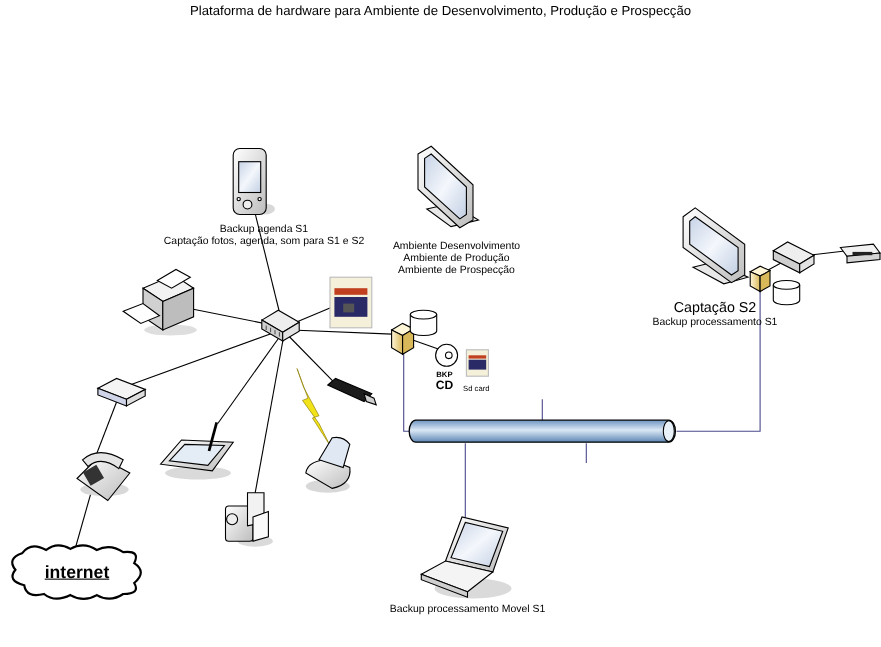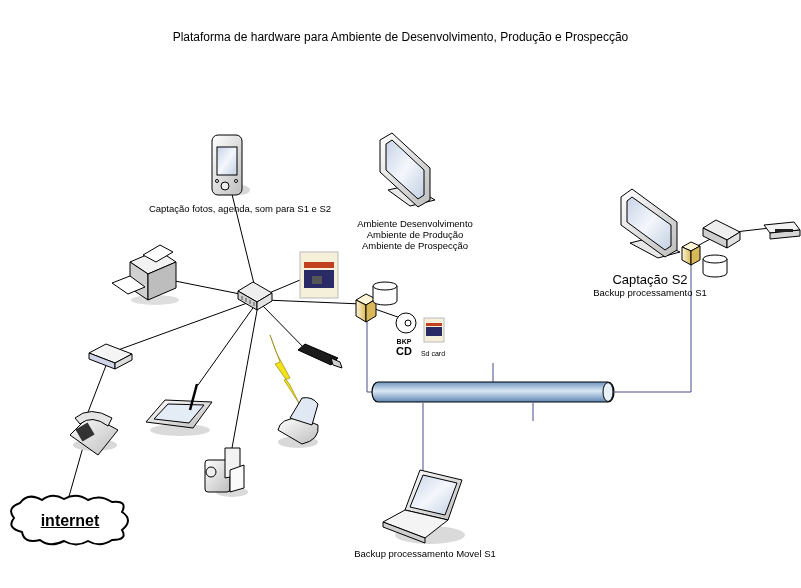--- a/index.html
+++ b/index.html
@@ -1,18 +1,18 @@
 <!DOCTYPE html>
 <html><head>
 <meta charset="utf-8">
 <style>
   html, body { margin:0; padding:0; background:#ffffff; }
   body { width:801px; height:588px; position:relative; overflow:hidden; font-family:"Liberation Sans", sans-serif; color:#000; }
   #diagram { position:absolute; left:0; top:0; width:801px; height:588px; }
-  .title { position:absolute; left:0; top:3px; width:801px; text-align:center; font-size:12px;margin-top:27px; }
+  .title { position:absolute; left:0; top:3px; width:801px; text-align:center; font-size:12px; }
   .lbl { position:absolute; text-align:center; white-space:nowrap; line-height:11px; }
   .lbl .h { font-size:13px; line-height:15px; }
   .lbl .s { font-size:9.5px; }
 </style>
 </head>
 <body>
 
 <svg id="diagram" viewBox="0 0 801 588" xmlns="http://www.w3.org/2000/svg">
   <defs>
     <linearGradient id="busGrad" x1="0" y1="0" x2="0" y2="1">
@@ -203,20 +203,21 @@
     <polygon points="405,510 420,470 462,480 448,520" fill="url(#greyGrad)" stroke="#000"></polygon>
     <polygon points="410,507 423,475 457,483 445,515" fill="url(#screenGrad)" stroke="#000"></polygon>
     <polygon points="383,522 405,510 448,520 425,538" fill="#f4f4f4" stroke="#000"></polygon>
     <polygon points="383,522 425,538 425,543 383,527" fill="#cfcfcf" stroke="#000"></polygon>
   </g>
 </svg>
 
 <div class="title">Plataforma de hardware para Ambiente de Desenvolvimento, Produção e Prospecção</div>
 
 <div class="lbl" style="left:110px; top:203px; width:260px;">
+  <div class="s">Backup agenda S1</div>
   <div class="s">Captação fotos, agenda, som para S1 e S2</div>
 </div>
 
 <div class="lbl" style="left:330px; top:218px; width:170px;">
   <div class="s">Ambiente Desenvolvimento</div>
   <div class="s">Ambiente de Produção</div>
   <div class="s">Ambiente de Prospecção</div>
 </div>
 
 <div class="lbl" style="left:580px; top:272px; width:140px;">

